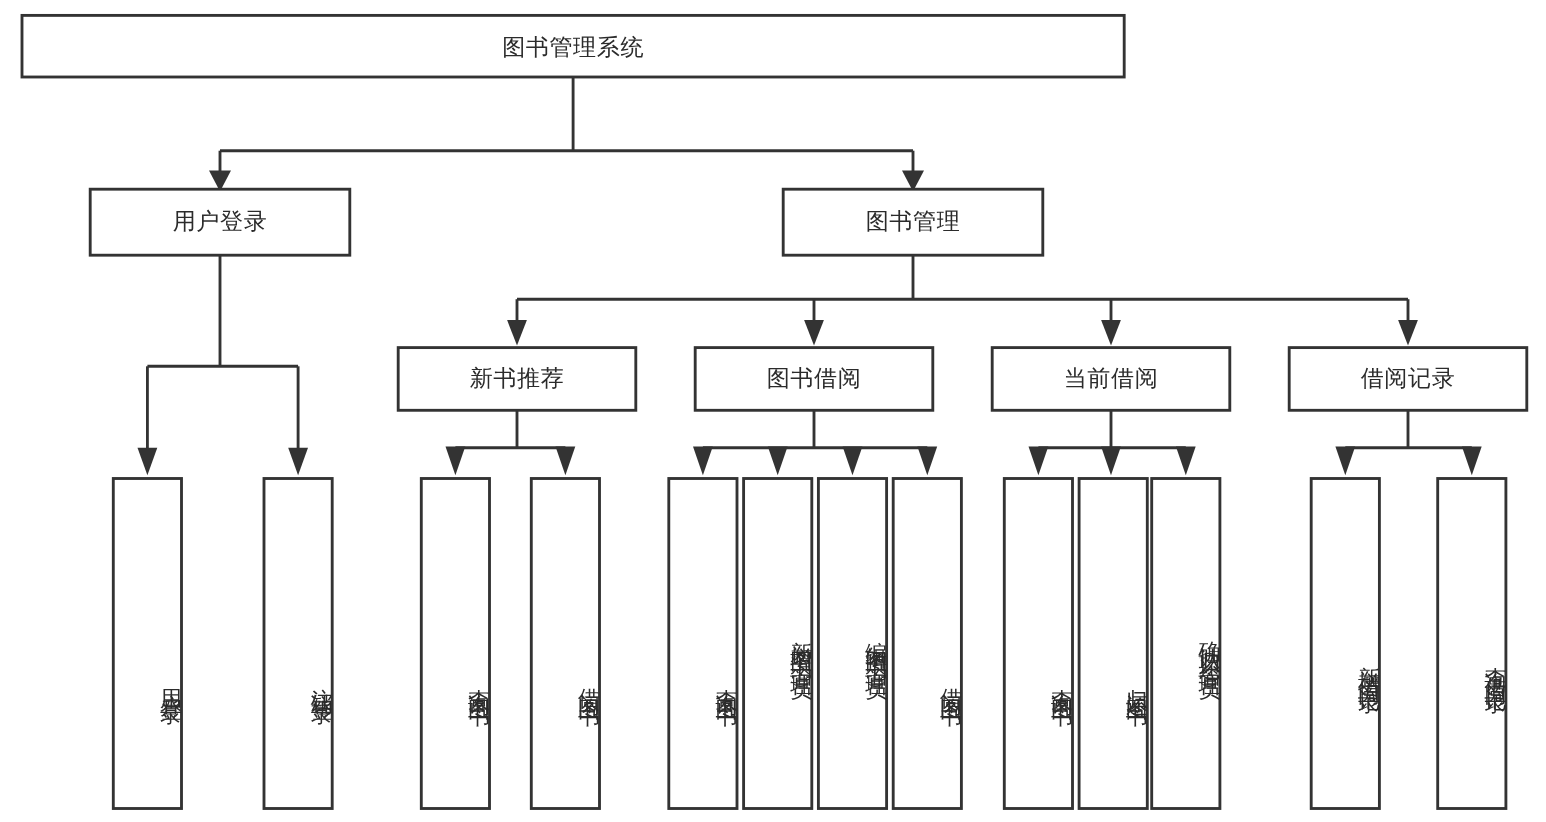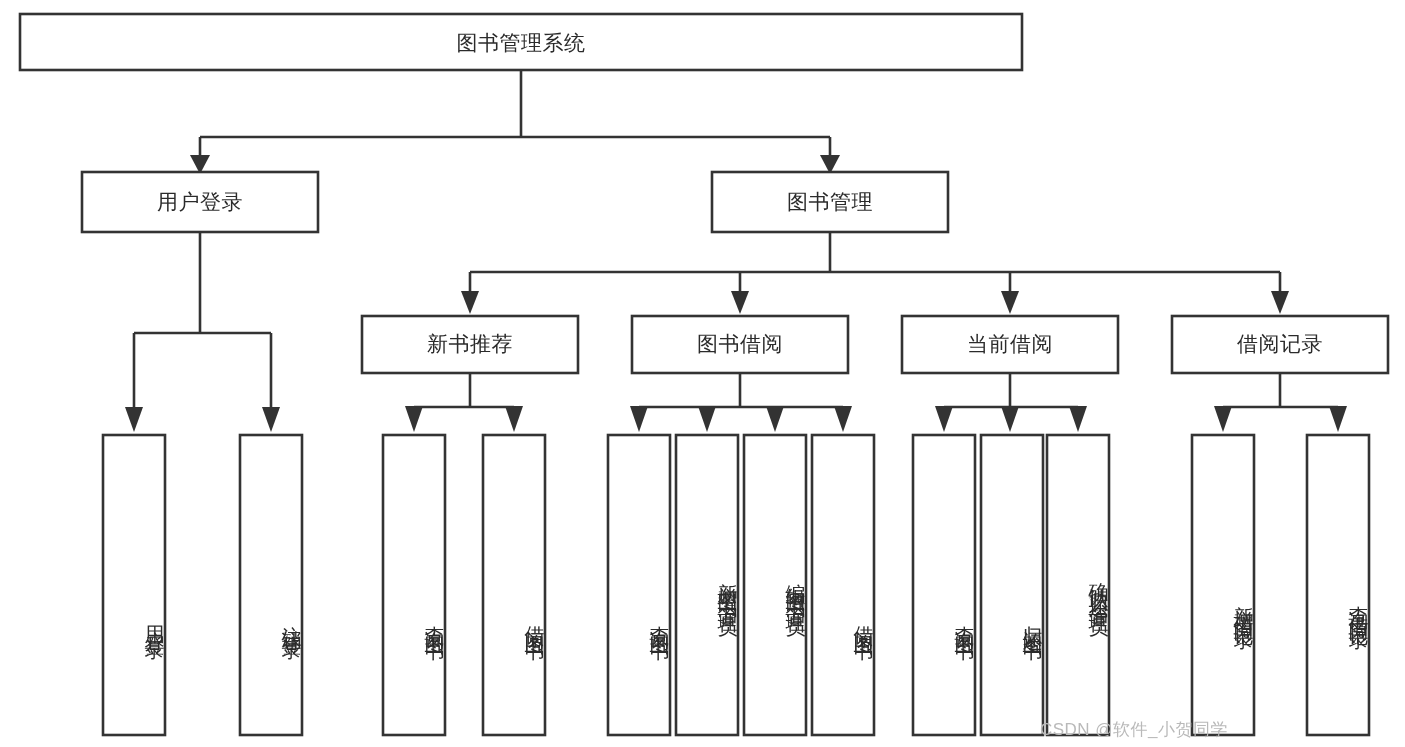--- a/index.html
+++ b/index.html
@@ -212,14 +212,13 @@
   <div class="leaf-label" style="left:744px; top:443px; width:62px; height:292px;">编辑图书（管理员）</div>
   <div class="leaf-label" style="left:812px; top:505px; width:62px; height:230px;">借阅图书</div>
 
   <div class="leaf-label" style="left:913px; top:505px; width:62px; height:230px;">查询图书</div>
   <div class="leaf-label" style="left:981px; top:505px; width:62px; height:230px;">归还图书</div>
   <div class="leaf-label" style="left:1047px; top:443px; width:62px; height:292px;">确认归还（管理员）</div>
 
   <div class="leaf-label" style="left:1192px; top:475px; width:62px; height:260px;">新增借阅记录</div>
   <div class="leaf-label" style="left:1307px; top:475px; width:62px; height:260px;">查询借阅记录</div>
 
-  <div class="watermark">CSDN @软件_小贺同学</div>
 </div>
 
 </body></html>

